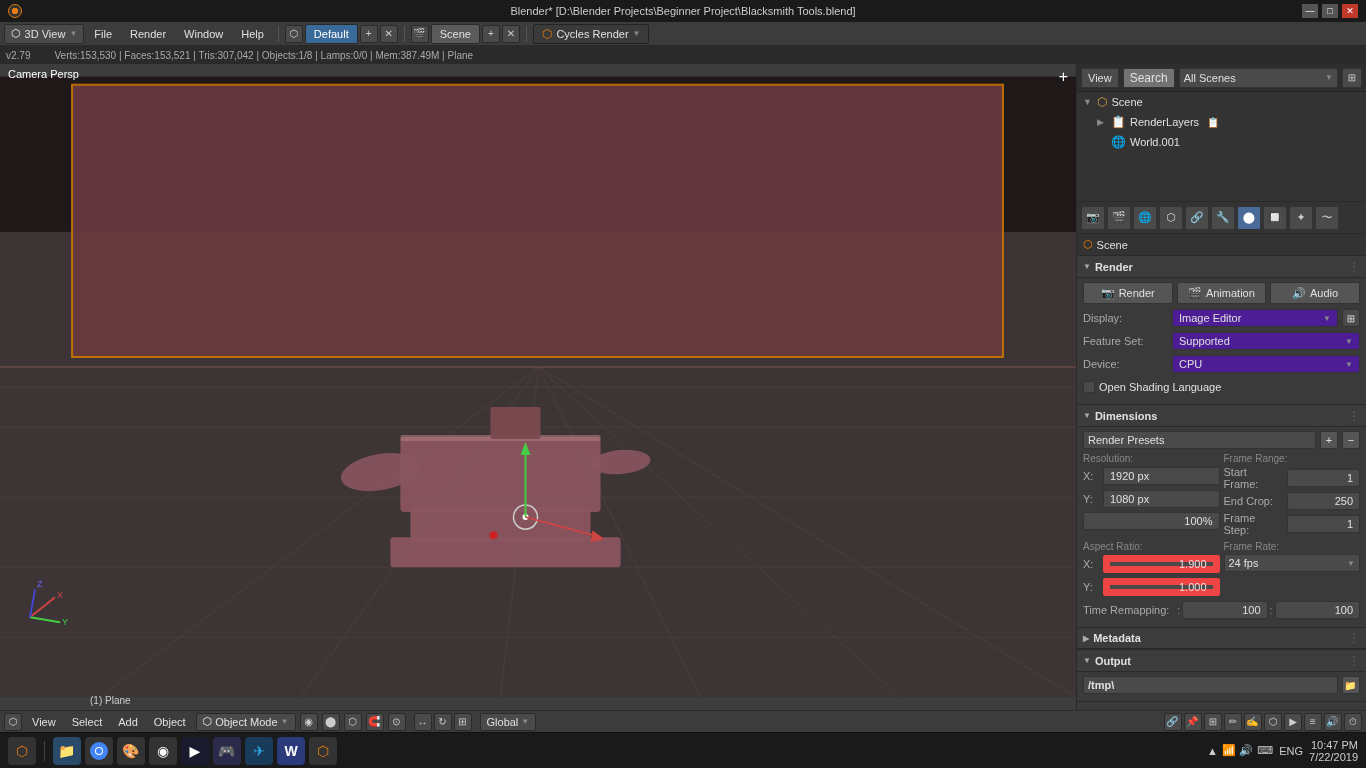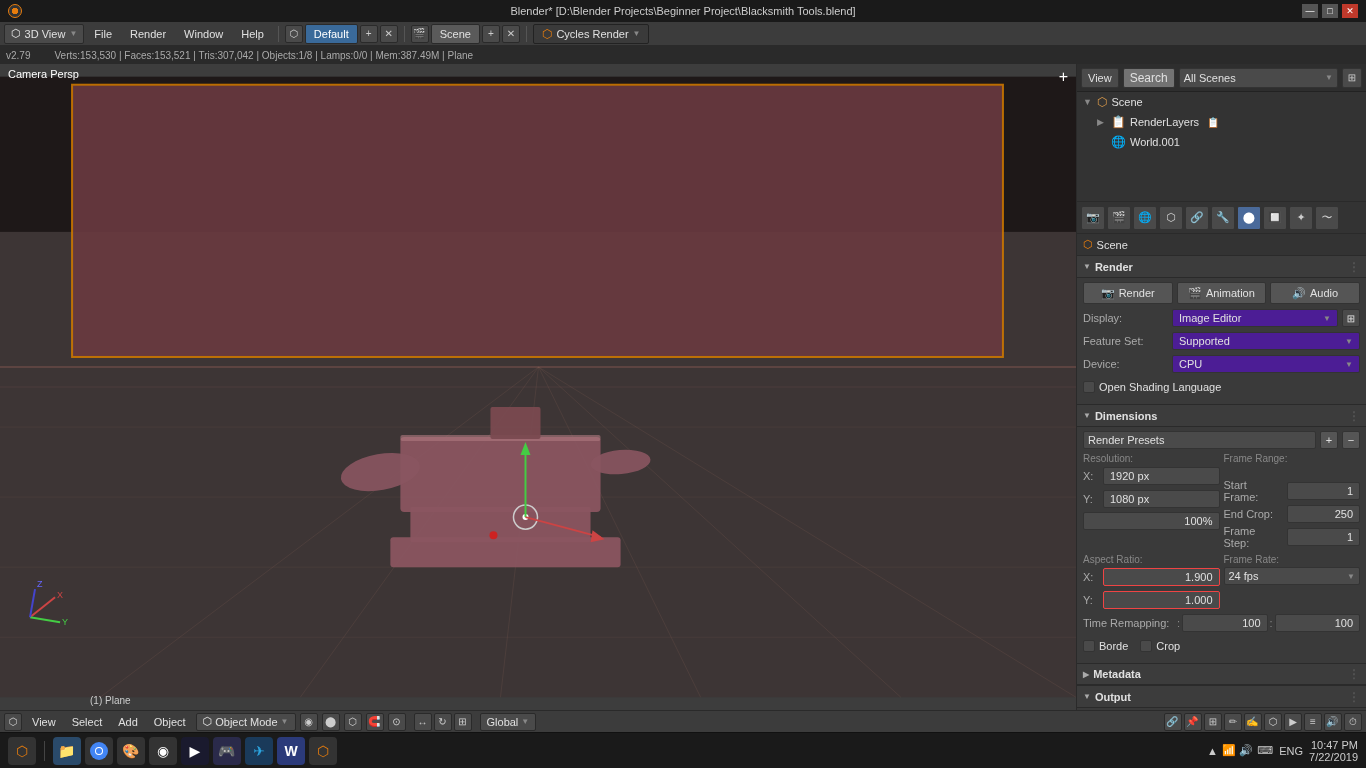--- a/index.html
+++ b/index.html
@@ -311,21 +311,21 @@
     .res-percent {
       display: flex; justify-content: flex-end;
       padding-right: 6px; font-size: 11px; color: #e0e0e0;
       background: #4a4a4a; border: 1px solid #333; border-radius: 2px;
       height: 18px; align-items: center;
     }
 
     .aspect-field {
       flex: 1; height: 18px;
       background: #4a4a4a;
-      border: 1px solid #ef4444;
+      border: 7px solid #ef4444;
       border-radius: 2px;
       display: flex; align-items: center; justify-content: flex-end;
       padding: 0 6px;
       font-size: 11px; color: #e0e0e0;
     }
 
     .checkbox-row {
       display: flex; align-items: center; gap: 4px; margin-bottom: 3px; height: 20px;
     }
     .checkbox {
@@ -738,21 +738,21 @@
                 <div class="res-field">
                   <span>1080 px</span>
                 </div>
               </div>
               <div class="res-percent" style="cursor:pointer;">
                 <span>100%</span>
               </div>
             </div>
 
             <div class="col-half">
-              <div style="font-size:10px;color:#888;margin-bottom:17px;">Frame Range:</div>
+              <div style="font-size:10px;color:#888;margin-bottom:4px;">Frame Range:</div>
               <div class="frame-row">
                 <span class="frame-label">Start Frame:</span>
                 <div class="frame-num-field">
                   <span>1</span>
                 </div>
               </div>
               <div class="frame-row">
                 <span class="frame-label">End Crop:</span>
                 <div class="frame-num-field">
                   <span>250</span>
@@ -801,26 +801,20 @@
               <div class="remap-field">
                 <span>100</span>
               </div>
               <span class="colon-sep">:</span>
               <div class="remap-field">
                 <span>100</span>
               </div>
             </div>
           </div>
 
-          <div class="checkbox-row">
-            <div class="checkbox"></div>
-            <span>Borde</span>
-            <div class="checkbox" style="margin-left:8px;"></div>
-            <span>Crop</span>
-          </div>
         </div>
       </div>
 
       <div class="panel-section">
         <div class="collapsed-header">
           <span class="triangle-right">▶</span>
           <span>Metadata</span>
           <span style="margin-left:auto;color:#555;font-size:12px;">⋮</span>
         </div>
       </div>

